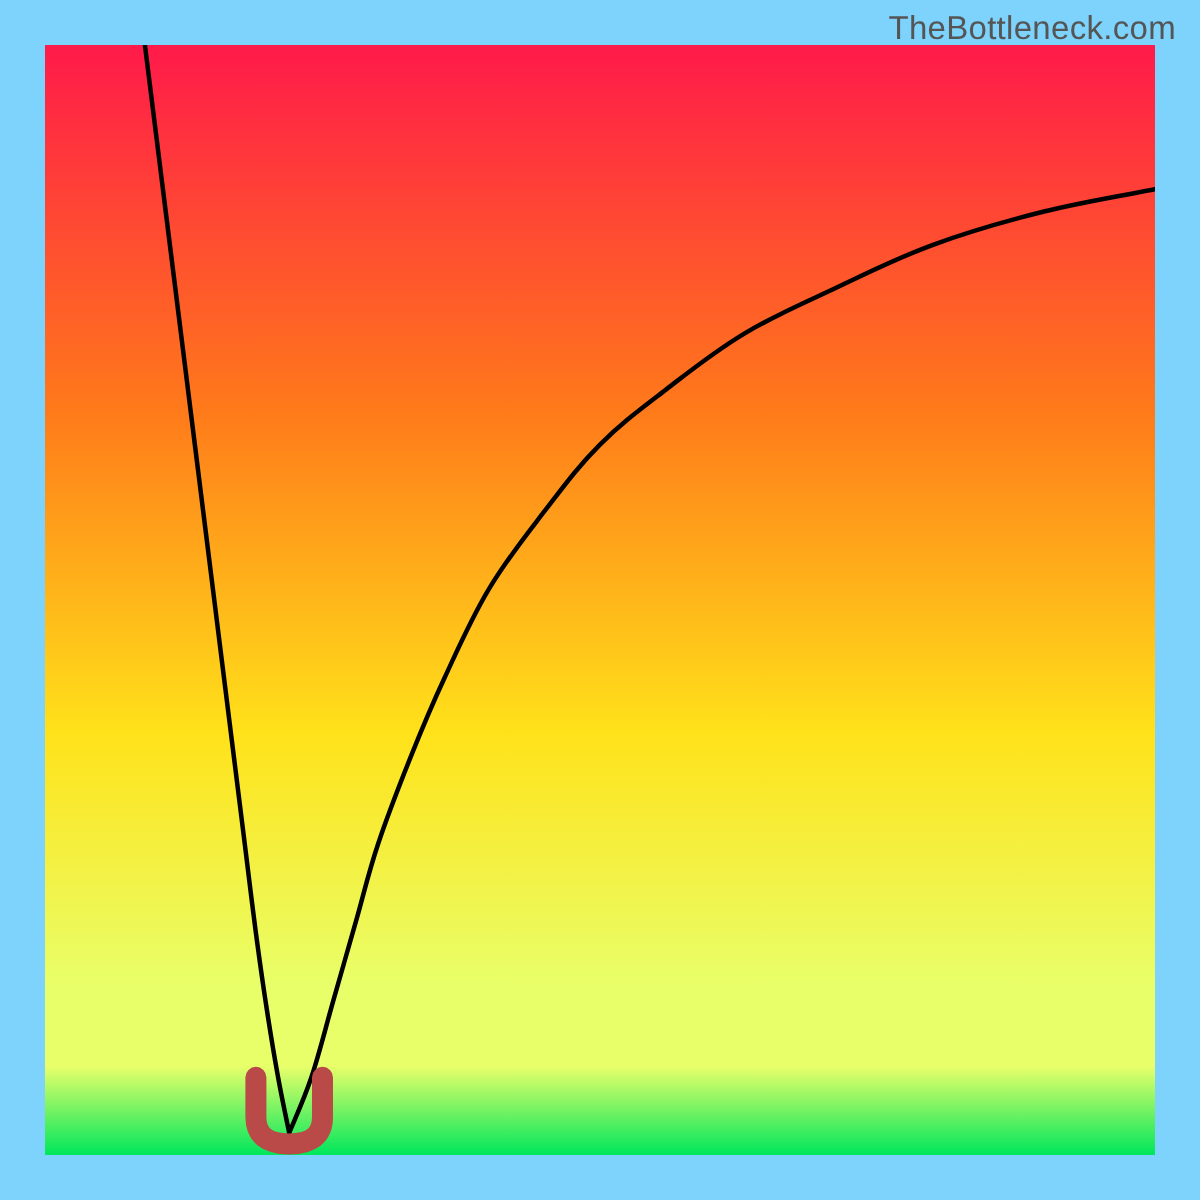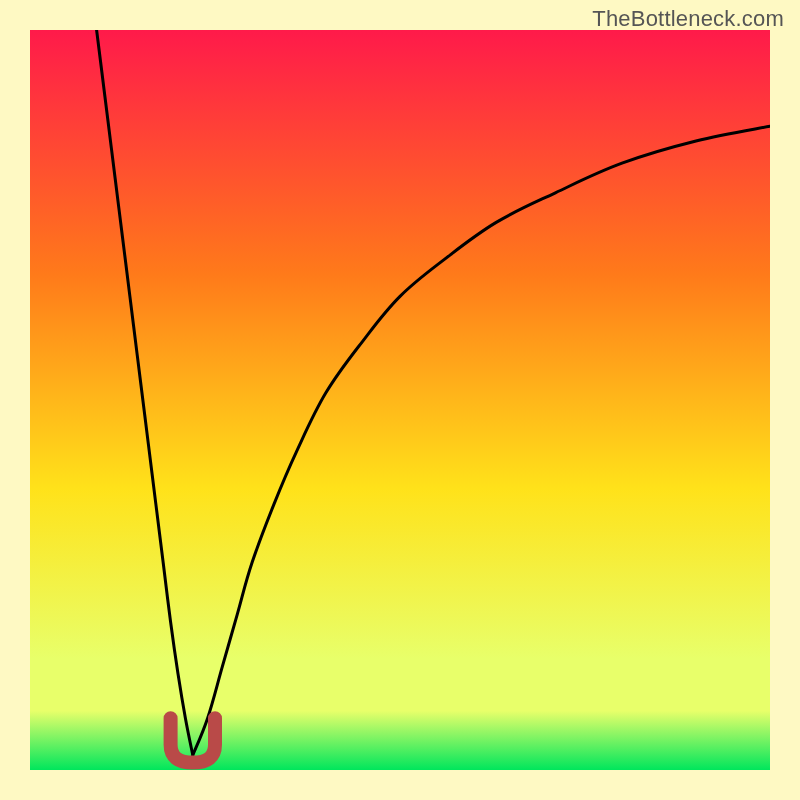--- a/index.html
+++ b/index.html
@@ -9,21 +9,21 @@
     height: 800px;
     overflow: hidden;
     background: #000;
     font-family: Arial, Helvetica, sans-serif;
   }
   .frame {
     position: absolute;
     top: 0; left: 0;
     width: 800px;
     height: 800px;
-    background: #fef9c3;
+    background: #7dd3fc;
   }
   .plot {
     position: absolute;
     top: 30px;
     left: 30px;
     width: 740px;
     height: 740px;
     overflow: hidden;
   }
   .plot svg {

